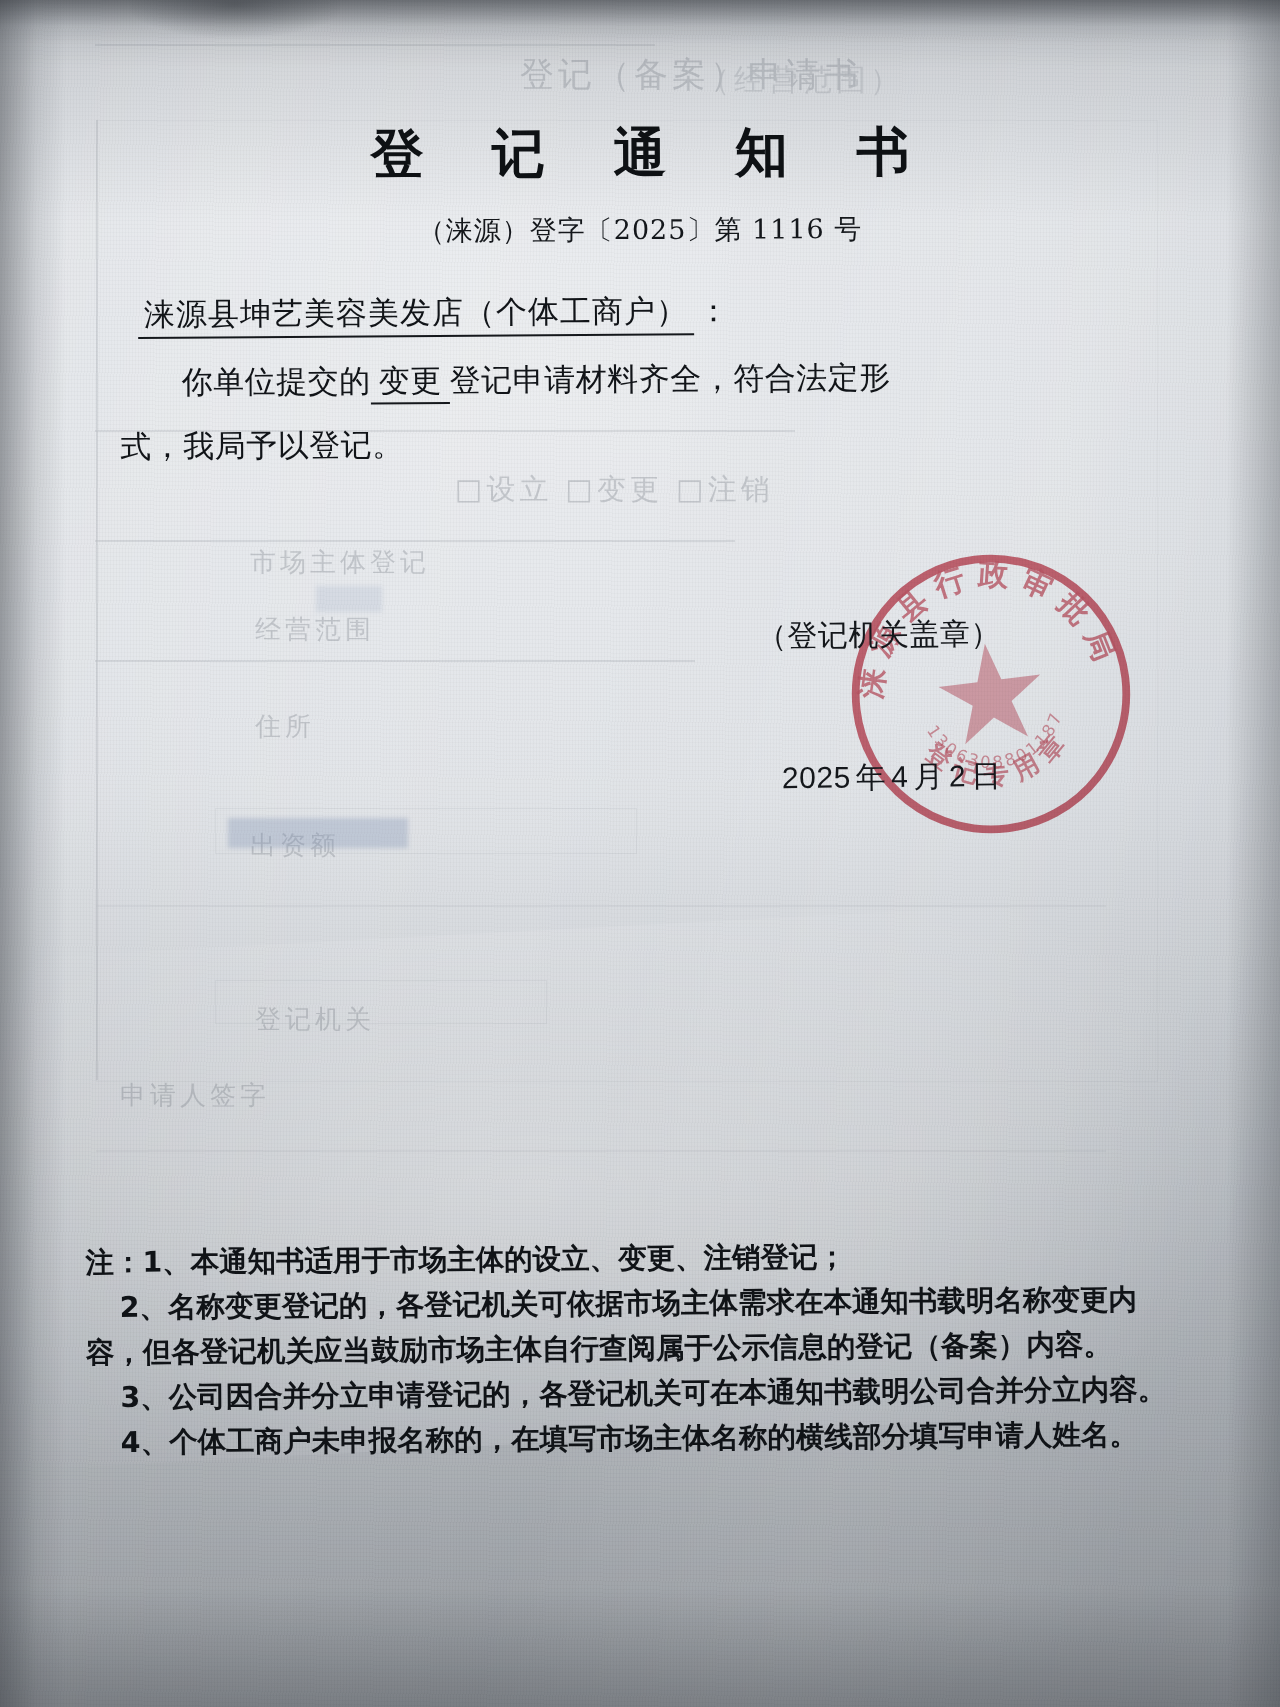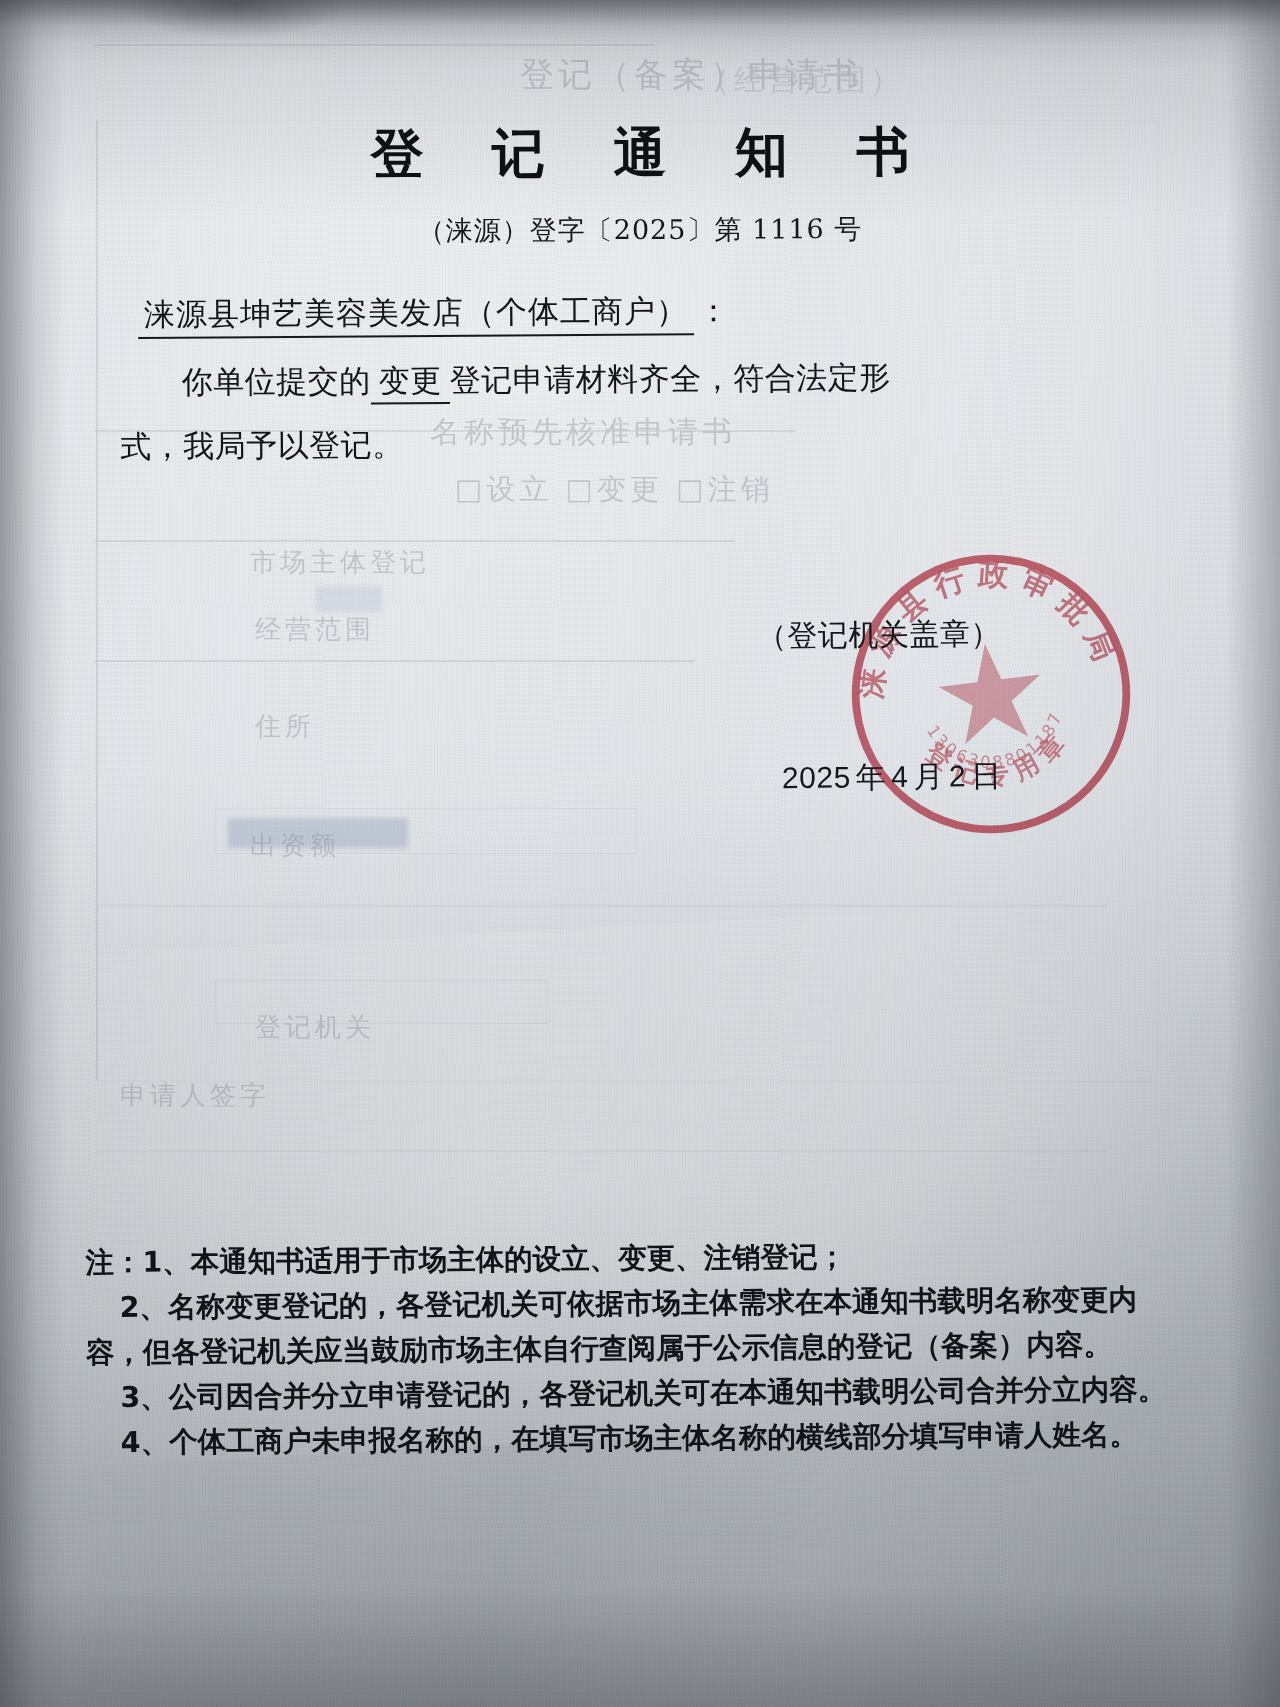--- a/index.html
+++ b/index.html
@@ -265,27 +265,26 @@
 
   <div class="ghost-layer">
     <div class="ghost-line" style="left:520px; top:52px; font-size:34px;">登记（备案）申请书</div>
     <div class="ghost-line" style="left:700px; top:60px; font-size:30px; opacity:.7;">（经营范围）</div>
 
     <div class="ghost-rule" style="left:95px; top:44px; width:560px;"></div>
     <div class="ghost-rule" style="left:95px; top:430px; width:700px;"></div>
     <div class="ghost-rule" style="left:95px; top:540px; width:640px;"></div>
     <div class="ghost-rule" style="left:95px; top:660px; width:600px;"></div>
 
-    <div class="ghost-line" style="left:430px; top:412px; font-size:30px;">名称预先核准申请书</div>
     <div class="ghost-line" style="left:455px; top:470px; font-size:29px;">□设立  □变更  □注销</div>
     <div class="ghost-line" style="left:250px; top:545px; font-size:26px;">市场主体登记</div>
     <div class="ghost-line" style="left:255px; top:612px; font-size:26px;">经营范围</div>
     <div class="ghost-line" style="left:255px; top:709px; font-size:26px;text-align:center;">住所</div>
     <div class="ghost-line" style="left:250px; top:828px; font-size:26px;text-align:center;">出资额</div>
-    <div class="ghost-line" style="left:255px; top:1002px; font-size:26px;margin-top:8px;">登记机关</div>
+    <div class="ghost-line" style="left:255px; top:1002px; font-size:26px;">登记机关</div>
     <div class="ghost-line" style="left:120px; top:1078px; font-size:26px;">申请人签字</div>
 
     <div class="ghost-box" style="left:96px; top:120px; width:1060px; height:960px; opacity:.35;"></div>
     <div class="ghost-box" style="left:215px; top:808px; width:420px; height:44px; opacity:.5;"></div>
     <div class="ghost-box" style="left:215px; top:980px; width:330px; height:42px; opacity:.5;"></div>
     <div class="ghost-rule" style="left:96px; top:905px; width:1010px; opacity:.5;"></div>
     <div class="ghost-rule" style="left:96px; top:1150px; width:1010px; opacity:.45;"></div>
     <div class="ghost-rule" style="left:96px; top:120px; width:2px; height:960px;"></div>
   </div>
 

